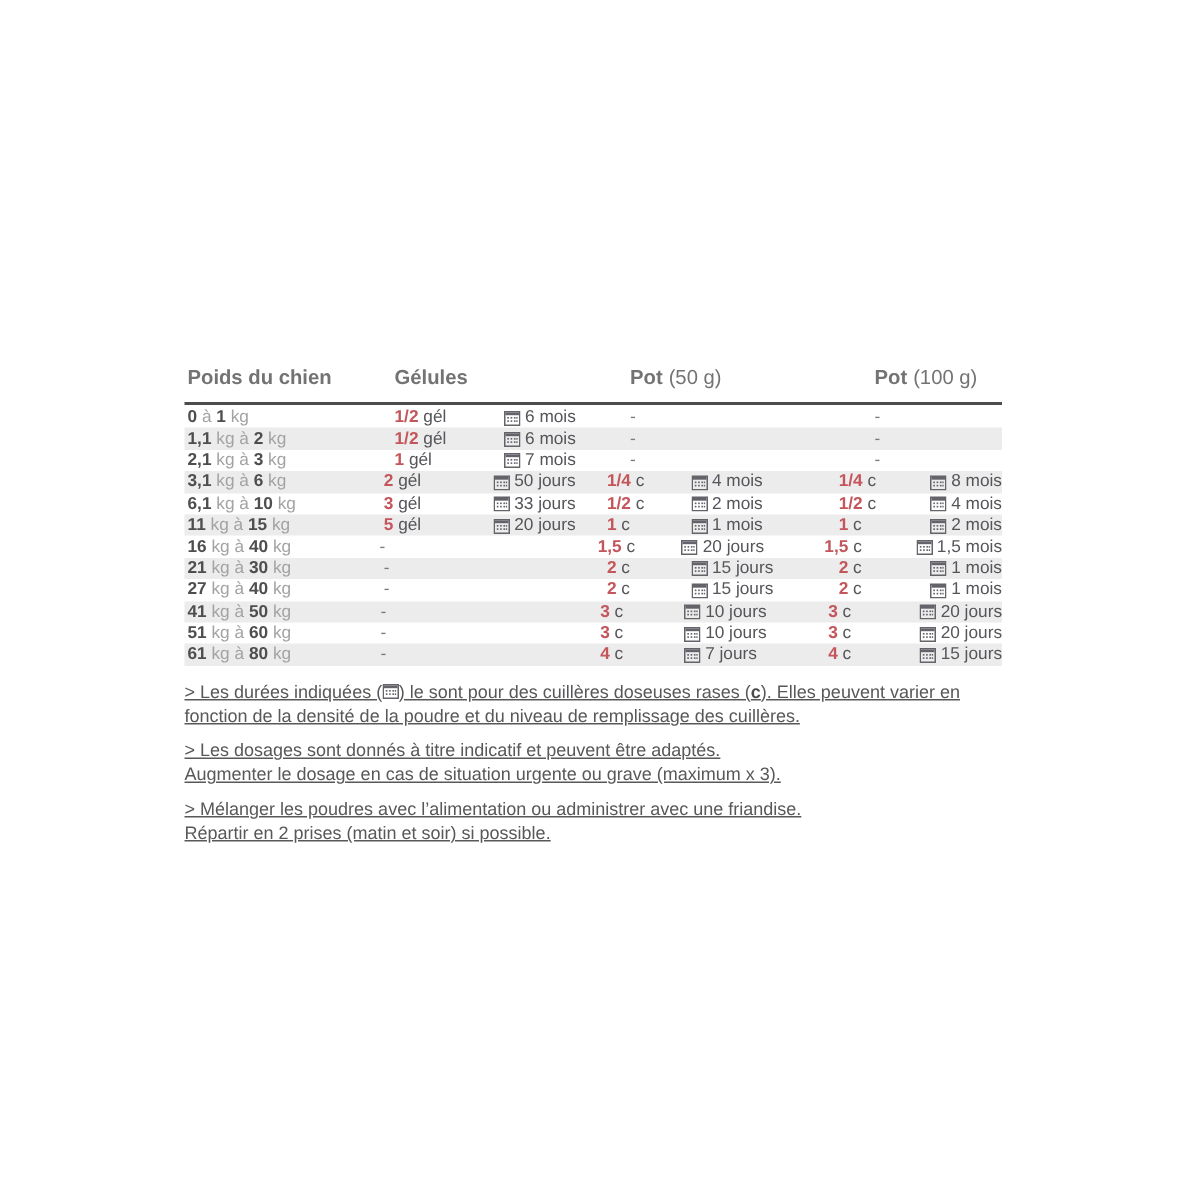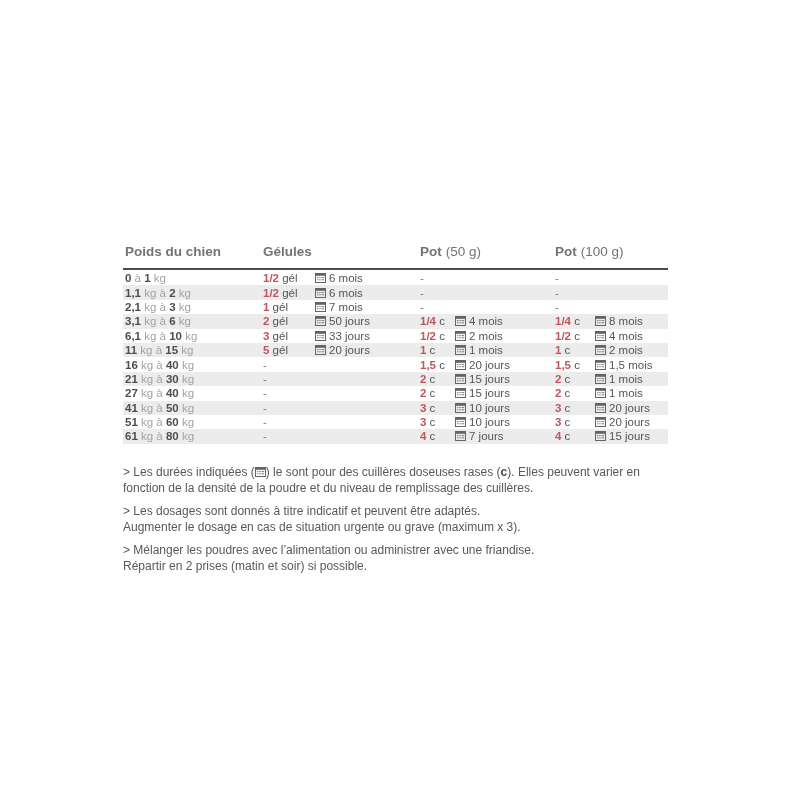--- a/index.html
+++ b/index.html
@@ -11,42 +11,42 @@
   .content{position:absolute;left:123px;top:244px;width:545px;}
 
   
   .t-head{display:flex;align-items:flex-end;padding-bottom:9px;border-bottom:2px solid #4d4d4f;}
   .t-head .th{font-size:13.5px;font-weight:bold;color:#737373;}
   .th-normal{font-weight:normal;margin-left:4px;}
 
   
   .c-weight{width:140px;}
   .c-gel{width:157px;}
-  .c-pot50{width:135px;}
+  .c-pot50{width:163px;}
   .c-pot100{flex:1;}
 
   
   .t-body{margin-top:1px;}
   .t-row{display:flex;align-items:center;height:14.4px;font-size:11.5px;color:#55555a;}
   .t-row:nth-child(even){background:#ececec;}
   .cell{display:flex;align-items:center;white-space:pre;}
   .c-weight{padding-left:2px;box-sizing:border-box;}
   .num{font-weight:bold;color:#4e4e50;}
   .lt{color:#a3a3a5;}
   .val{display:inline-block;}
   .c-gel .val{width:52px;}
   .c-pot50 .val{width:35px;}
   .c-pot100 .val{width:40px;}
   .red{color:#c4555b;font-weight:bold;}
   .unit{color:#55555a;}
-  .dur{display:flex;gap:3px;color:#55555a;}
+  .dur{display:flex;align-items:center;gap:3px;color:#55555a;margin-left:21px;}
   .dash{color:#7b7b7d;}
 
   
-  .notes{margin-top:20px;font-size:12px;line-height:16.5px;color:#58585a;}
+  .notes{margin-top:9px;font-size:12px;line-height:16.5px;color:#58585a;text-decoration:underline;}
   .notes p{margin:0 0 6px 0;}
   .notes .line{display:block;}
   .bold-c{font-weight:bold;color:#4a4a4c;}
   .cal-slot{display:inline-block;vertical-align:-1px;line-height:0;}
 </style>
 </head>
 <body>
 
 <div class="content">
 

